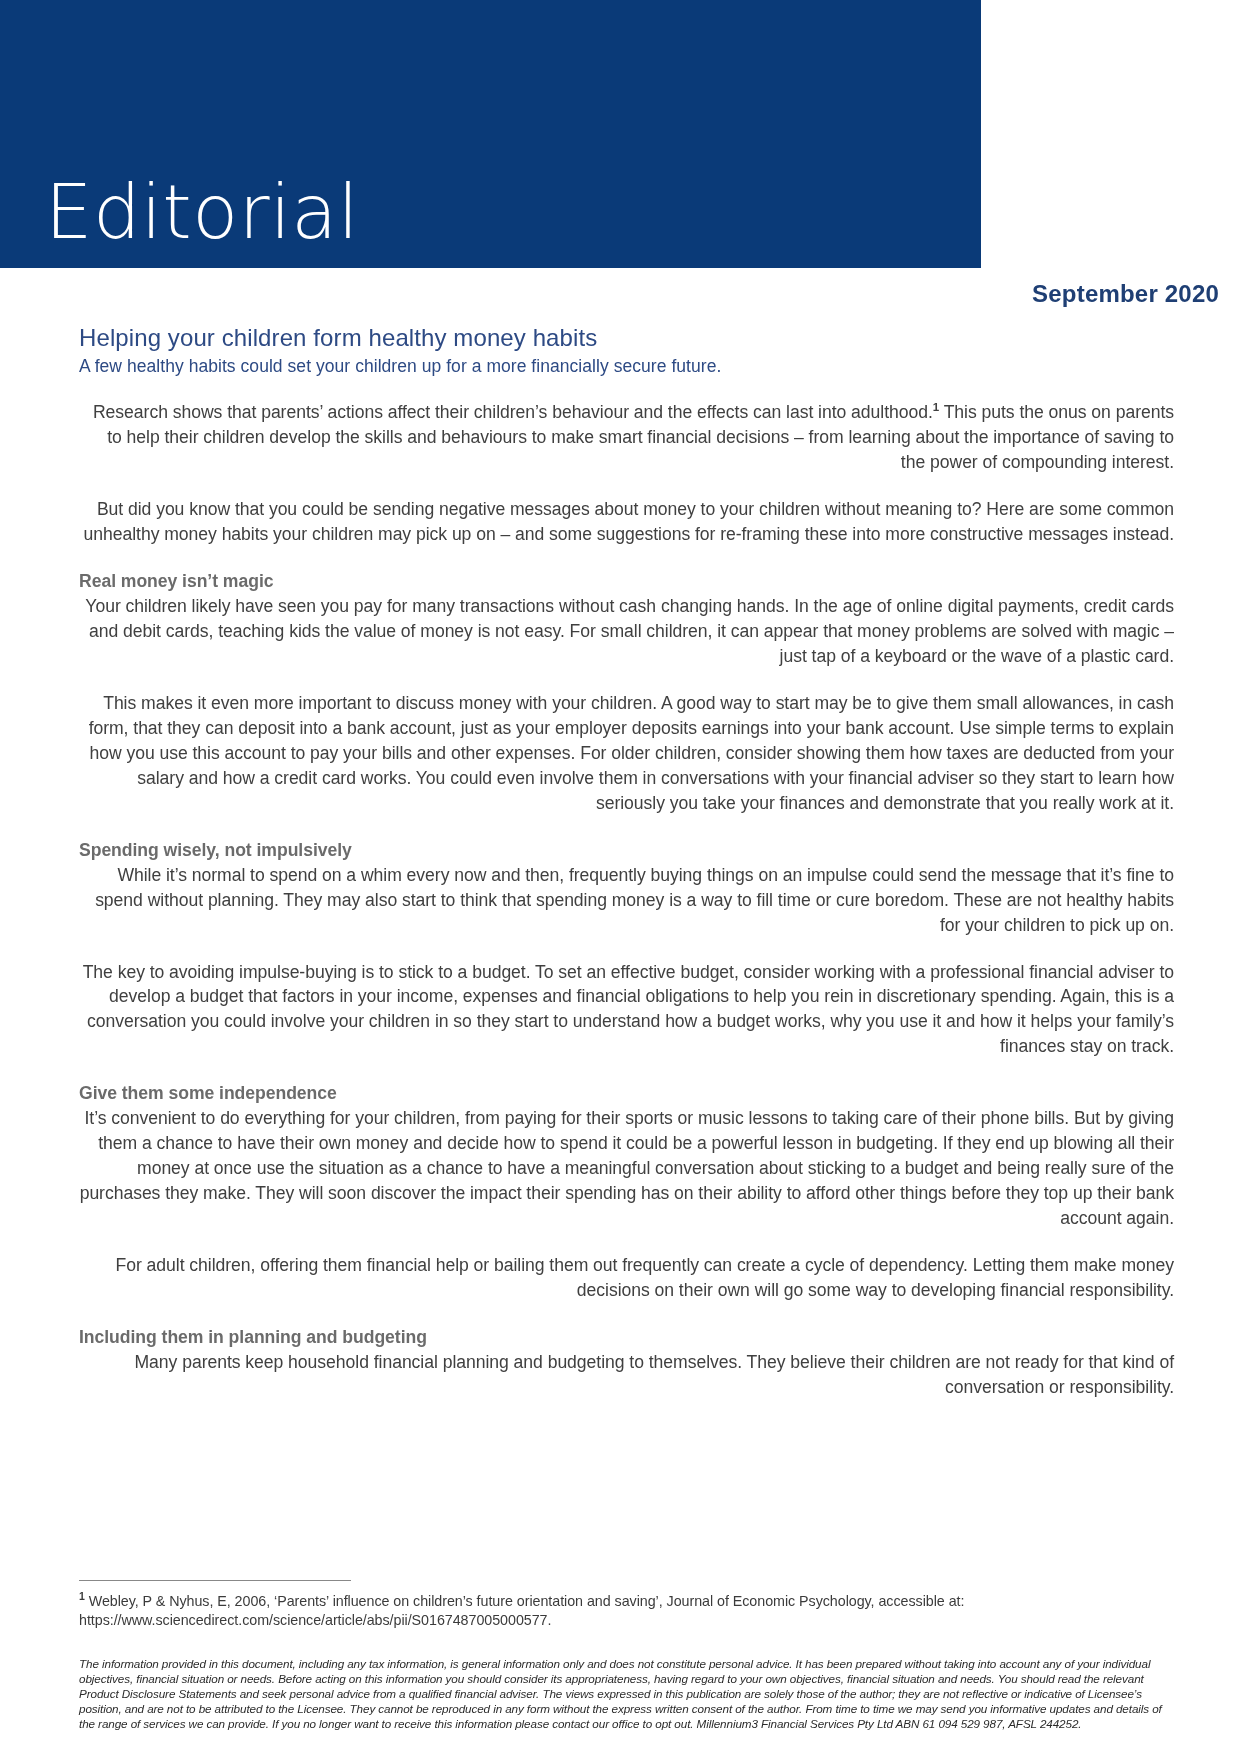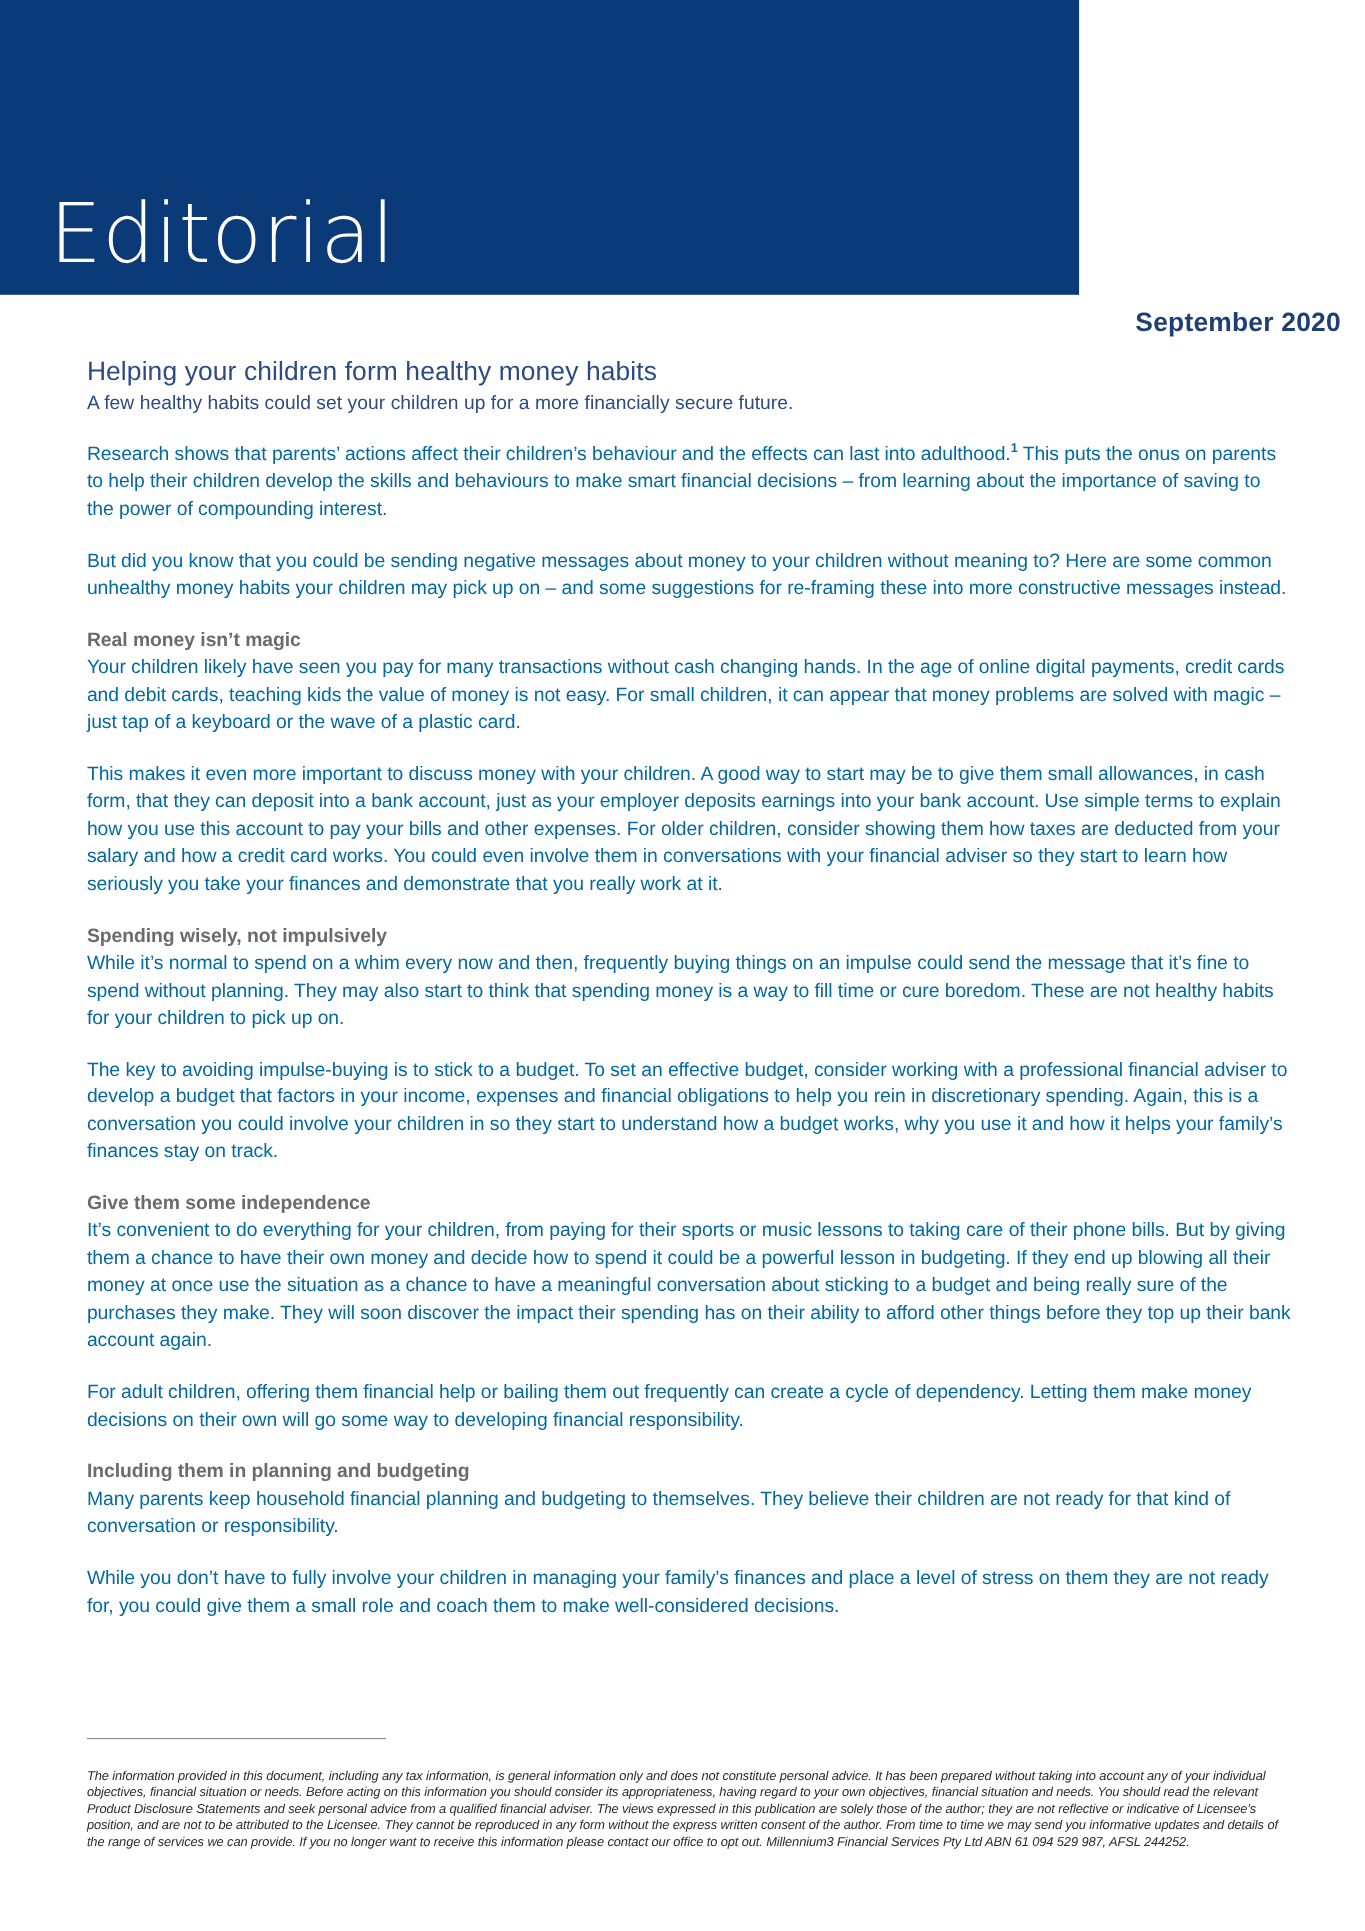--- a/index.html
+++ b/index.html
@@ -66,25 +66,26 @@
     font-weight: 400;
     line-height: 1.3;
     margin: 3px 0 0 0;
     letter-spacing: 0.05px;
   }
 
   .body-copy {
     margin-top: 22px;
   }
   .para {
-    color: #0369a1;
+    color: #404040;
     font-size: 17.6px;
     line-height: 1.42;
     margin: 0 0 22px 0;
     letter-spacing: -0.05px;
+    text-align: right;
   }
   .para:last-child { margin-bottom: 0; }
 
   .section-head {
     color: #6b6b6b;
     font-size: 17.6px;
     font-weight: bold;
     line-height: 1.42;
     margin: 0;
     letter-spacing: -0.05px;
@@ -178,21 +179,21 @@
       <p class="para">It’s convenient to do everything for your children, from paying for their sports or music lessons to taking care of their phone bills. But by giving them a chance to have their own money and decide how to spend it could be a powerful lesson in budgeting. If they end up blowing all their money at once use the situation as a chance to have a meaningful conversation about sticking to a budget and being really sure of the purchases they make. They will soon discover the impact their spending has on their ability to afford other things before they top up their bank account again.</p>
     </div>
 
     <p class="para">For adult children, offering them financial help or bailing them out frequently can create a cycle of dependency. Letting them make money decisions on their own will go some way to developing financial responsibility.</p>
 
     <div class="section-block">
       <p class="section-head">Including them in planning and budgeting</p>
       <p class="para">Many parents keep household financial planning and budgeting to themselves. They believe their children are not ready for that kind of conversation or responsibility.</p>
     </div>
 
-    <p class="para">While you don’t have to fully involve your children in managing your family’s finances and place a level of stress on them they are not ready for, you could give them a small role and coach them to make well-considered decisions.</p>
 
   </div>
 </div>
 
 <div class="footer-zone">
   <hr class="fn-rule">
+  <p class="footnote"><sup>1</sup><span> Webley, P &amp; Nyhus, E, 2006, ‘Parents’ influence on children’s future orientation and saving’, Journal of Economic Psychology, accessible at: https://www.sciencedirect.com/science/article/abs/pii/S0167487005000577.</span></p>
   <p class="disclaimer">The information provided in this document, including any tax information, is general information only and does not constitute personal advice. It has been prepared without taking into account any of your individual objectives, financial situation or needs. Before acting on this information you should consider its appropriateness, having regard to your own objectives, financial situation and needs. You should read the relevant Product Disclosure Statements and seek personal advice from a qualified financial adviser. The views expressed in this publication are solely those of the author; they are not reflective or indicative of Licensee’s position, and are not to be attributed to the Licensee. They cannot be reproduced in any form without the express written consent of the author. From time to time we may send you informative updates and details of the range of services we can provide. If you no longer want to receive this information please contact our office to opt out. Millennium3 Financial Services Pty Ltd ABN 61 094 529 987, AFSL 244252.</p>
 </div>
 
 </body></html>

